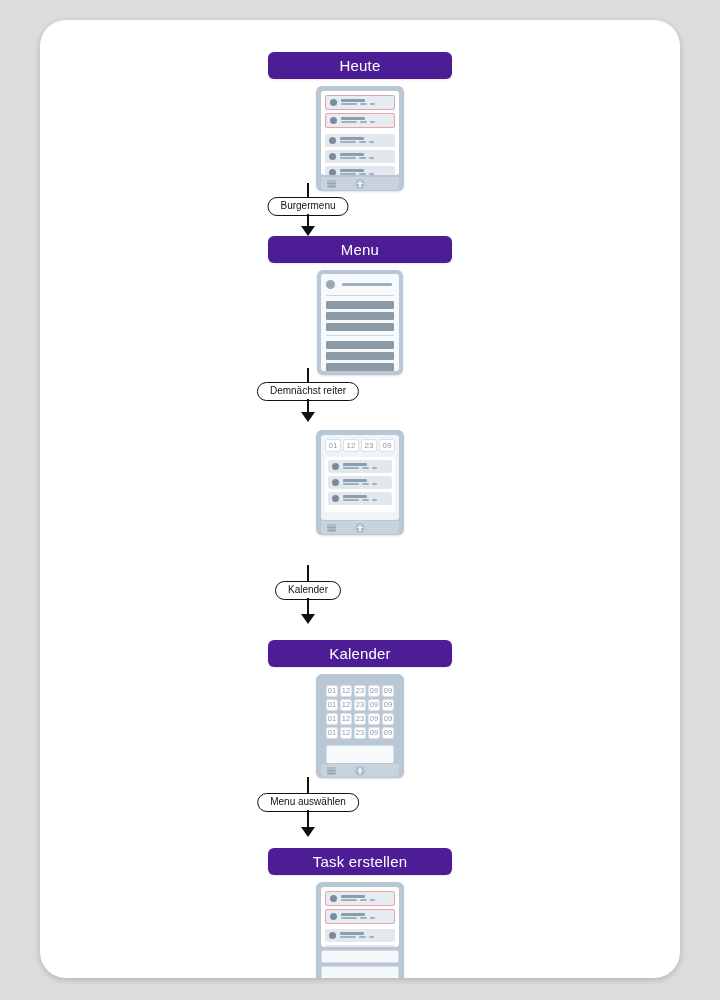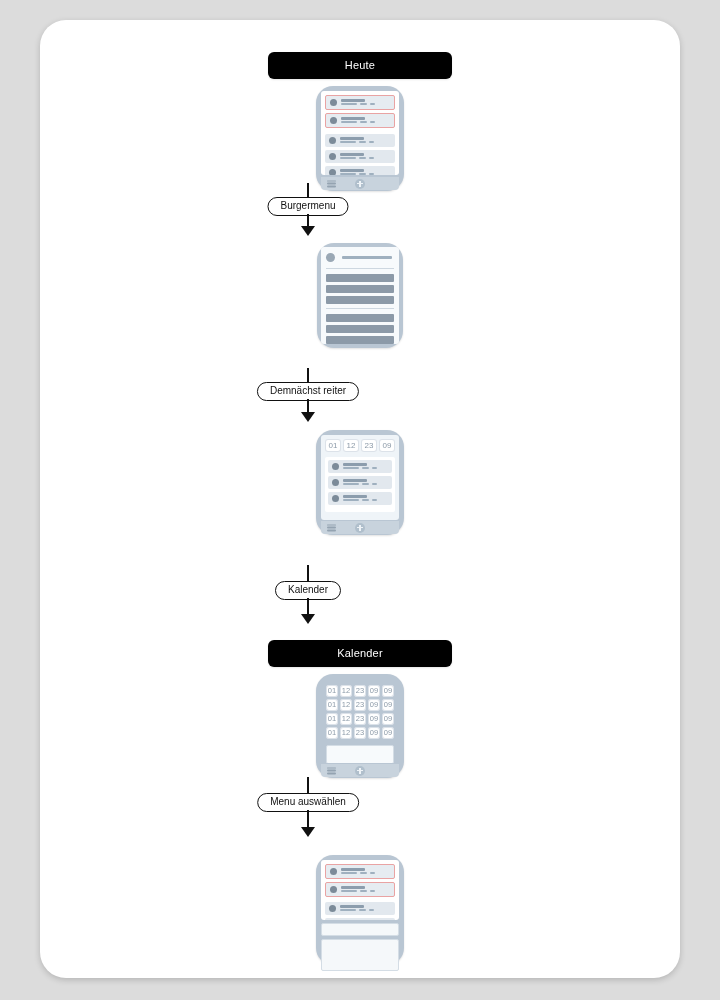--- a/index.html
+++ b/index.html
@@ -41,35 +41,35 @@
     left: 0;
     width: 640px;
   }
 
   
   .banner {
     width: 184px;
     margin: 0 auto;
     height: 27px;
     line-height: 27px;
-    background: #000000;
+    background: #4c1d95;
     border-radius: 6px;
     color: #ffffff;
-    font-size: 11px;
+    font-size: 15px;
     text-align: center;
     letter-spacing: 0.2px;
     box-shadow: 0 1px 2px rgba(0,0,0,0.10);
   }
 
   
   .phone {
     margin: 0 auto;
     position: relative;
     background: #b9c6d3;
-    border-radius: 17px;
+    border-radius: 6px;
     box-shadow: 0 1px 2px rgba(0,0,0,0.12);
   }
   .screen {
     position: absolute;
     background: #f5f8fa;
     border-radius: 3px;
     overflow: hidden;
   }
 
   
@@ -286,20 +286,21 @@
     </div>
 
     <div class="conn" style="top:163px;height:54px;">
       <span class="line" style="top:0;height:16px;"></span>
       <span class="pill" style="top:14px;">Burgermenu</span>
       <span class="line" style="top:31px;height:13px;"></span>
       <span class="arrow" style="top:43px;"></span>
     </div>
 
     <div class="step" style="top:216px;">
+      <div class="banner">Menu</div>
 
       <div class="phone" style="width:86px;height:105px;margin-top:7px;">
         <div class="screen" style="left:4px;top:4px;width:78px;height:97px;padding:5px 5px 0 5px;box-sizing:border-box;background:#f7fafc;">
           <div class="mhead">
             <span class="av"></span>
             <span class="hl"></span>
           </div>
           <div class="mdiv"></div>
           <div class="mbar"></div>
           <div class="mbar"></div>
@@ -415,20 +416,21 @@
     </div>
 
     <div class="conn" style="top:757px;height:64px;">
       <span class="line" style="top:0;height:18px;"></span>
       <span class="pill" style="top:16px;">Menu auswählen</span>
       <span class="line" style="top:33px;height:18px;"></span>
       <span class="arrow" style="top:50px;"></span>
     </div>
 
     <div class="step" style="top:828px;">
+      <div class="banner">Task erstellen</div>
 
       <div class="phone" style="width:88px;height:110px;margin-top:7px;">
         <div class="screen" style="left:5px;top:5px;width:78px;height:60px;padding:4px 4px 0 4px;box-sizing:border-box;background:#ffffff;">
           <div class="row flag-red">
             <span class="dot"></span>
             <span class="ln l1"></span>
             <span class="ln l2"></span>
             <span class="ln l3"></span>
             <span class="ln l4"></span>
           </div>

